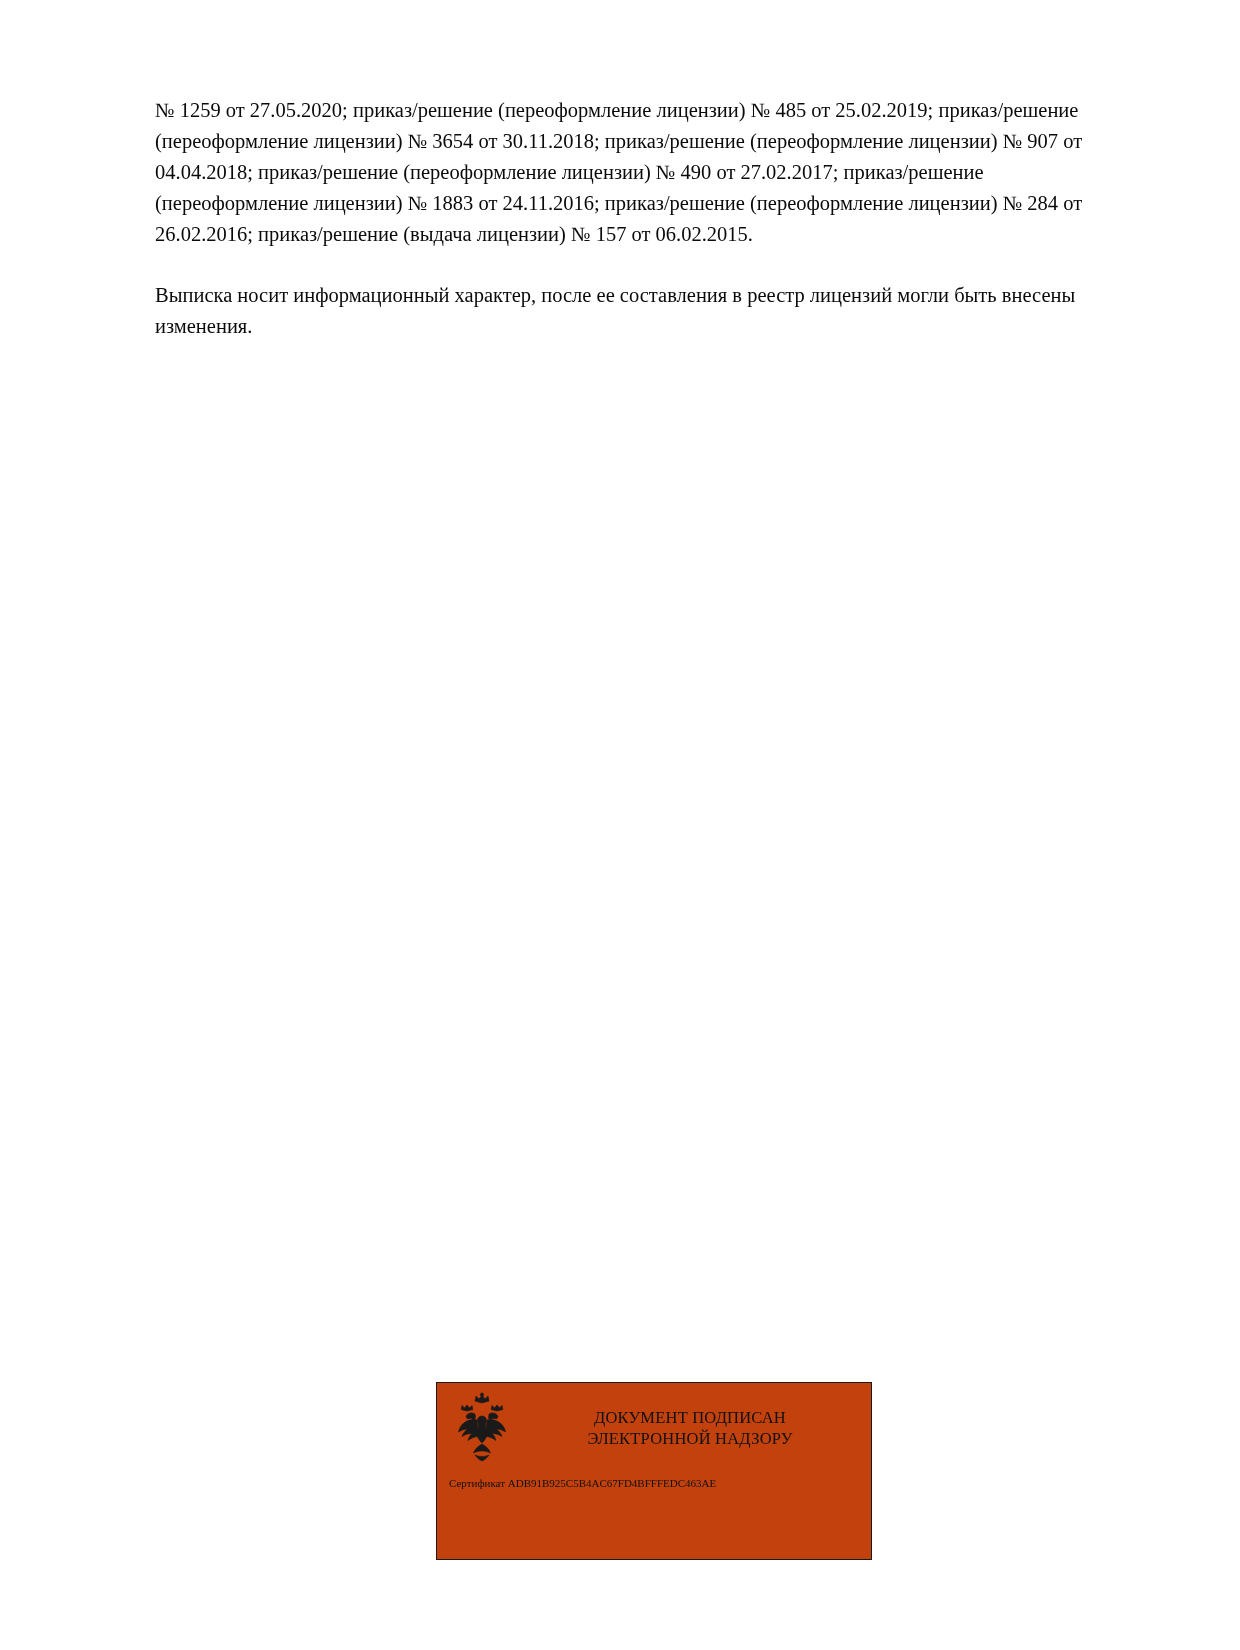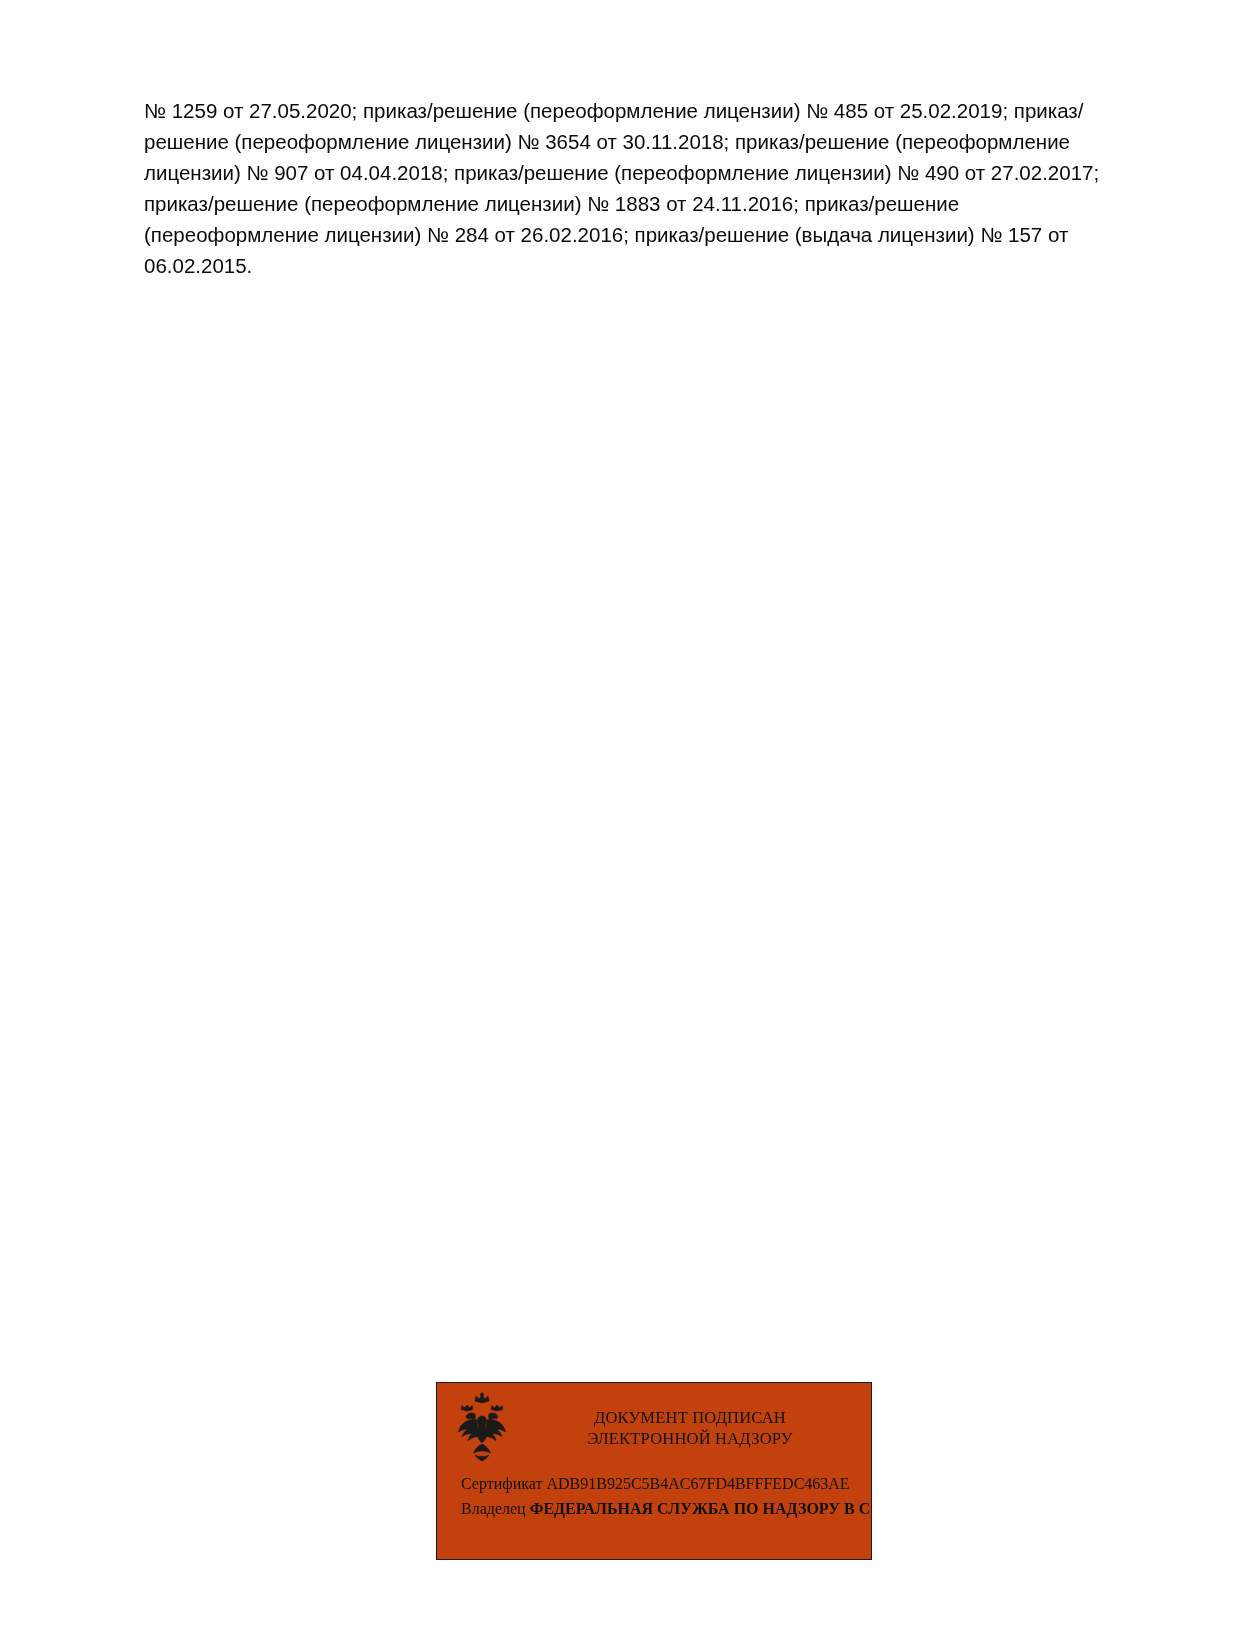--- a/index.html
+++ b/index.html
@@ -16,25 +16,25 @@
     color: #000000;
     overflow: hidden;
   }
   .content {
     position: absolute;
     left: 140px;
     top: 95px;
     width: 965px;
   }
   .para {
-    font-family: Liberation Sans, sans-serif;
+    font-family: Liberation Serif, serif;
     font-size: 20.5px;
     line-height: 31px;
     text-align: left;
-    margin: 0 0 0 4px;
+    margin: 0 0 0 15px;
     color: #0a0a0a;
   }
   .para + .para {
     margin-top: 30px;
   }
   
   .stamp {
     position: absolute;
     left: 436px;
     top: 1382px;
@@ -68,37 +68,37 @@
     line-height: 21px;
     letter-spacing: 0.2px;
     color: #111;
     padding-right: 6px;
   }
   .stamp-lines {
     padding: 2px 0 0 12px;
   }
   .stamp-line {
     font-family: "Liberation Serif", serif;
-    font-size: 16px;
+    font-size: 11px;
     line-height: 25px;
     white-space: nowrap;
     color: #111;
-    margin-left: 12px;
   }
   .stamp-line b {
     font-weight: bold;
   }
 </style>
 </head>
 <body>
 
 <div class="page">
 
   <div class="content">
     <p class="para">№ 1259 от 27.05.2020; приказ/решение (переоформление лицензии) № 485 от 25.02.2019; приказ/решение (переоформление лицензии) № 3654 от 30.11.2018; приказ/решение (переоформление лицензии) № 907 от 04.04.2018; приказ/решение (переоформление лицензии) № 490 от 27.02.2017; приказ/решение (переоформление лицензии) № 1883 от 24.11.2016; приказ/решение (переоформление лицензии) № 284 от 26.02.2016; приказ/решение (выдача лицензии) № 157 от 06.02.2015.</p>
+    <p class="para">Выписка носит информационный характер, после ее составления в реестр лицензий могли быть внесены изменения.</p>
   </div>
 
   <div class="stamp">
     <div class="stamp-top">
       <div class="emblem">
         <svg width="62" height="72" viewBox="0 0 62 72" xmlns="http://www.w3.org/2000/svg">
           <g fill="#1a1a1a" stroke="#1a1a1a" stroke-width="0.6">
 
             <path d="M31 3 l3 4 3-3 1 5-7 2-7-2 1-5 3 3z"></path>
             <circle cx="31" cy="2.5" r="1.6"></circle>
@@ -125,20 +125,16 @@
       <div class="stamp-title">
         <div>ДОКУМЕНТ ПОДПИСАН</div>
         <div>ЭЛЕКТРОННОЙ НАДЗОРУ</div>
       </div>
     </div>
     <div class="stamp-lines">
       <div class="stamp-line">
         <span>Сертификат</span>
         <span>ADB91B925C5B4AC67FD4BFFFEDC463AE</span>
       </div>
-      <div class="stamp-line">
-        <span>Владелец</span>
-        <b>ФЕДЕРАЛЬНАЯ СЛУЖБА ПО НАДЗОРУ В С</b>
-      </div>
     </div>
   </div>
 
 </div>
 
 </body></html>

